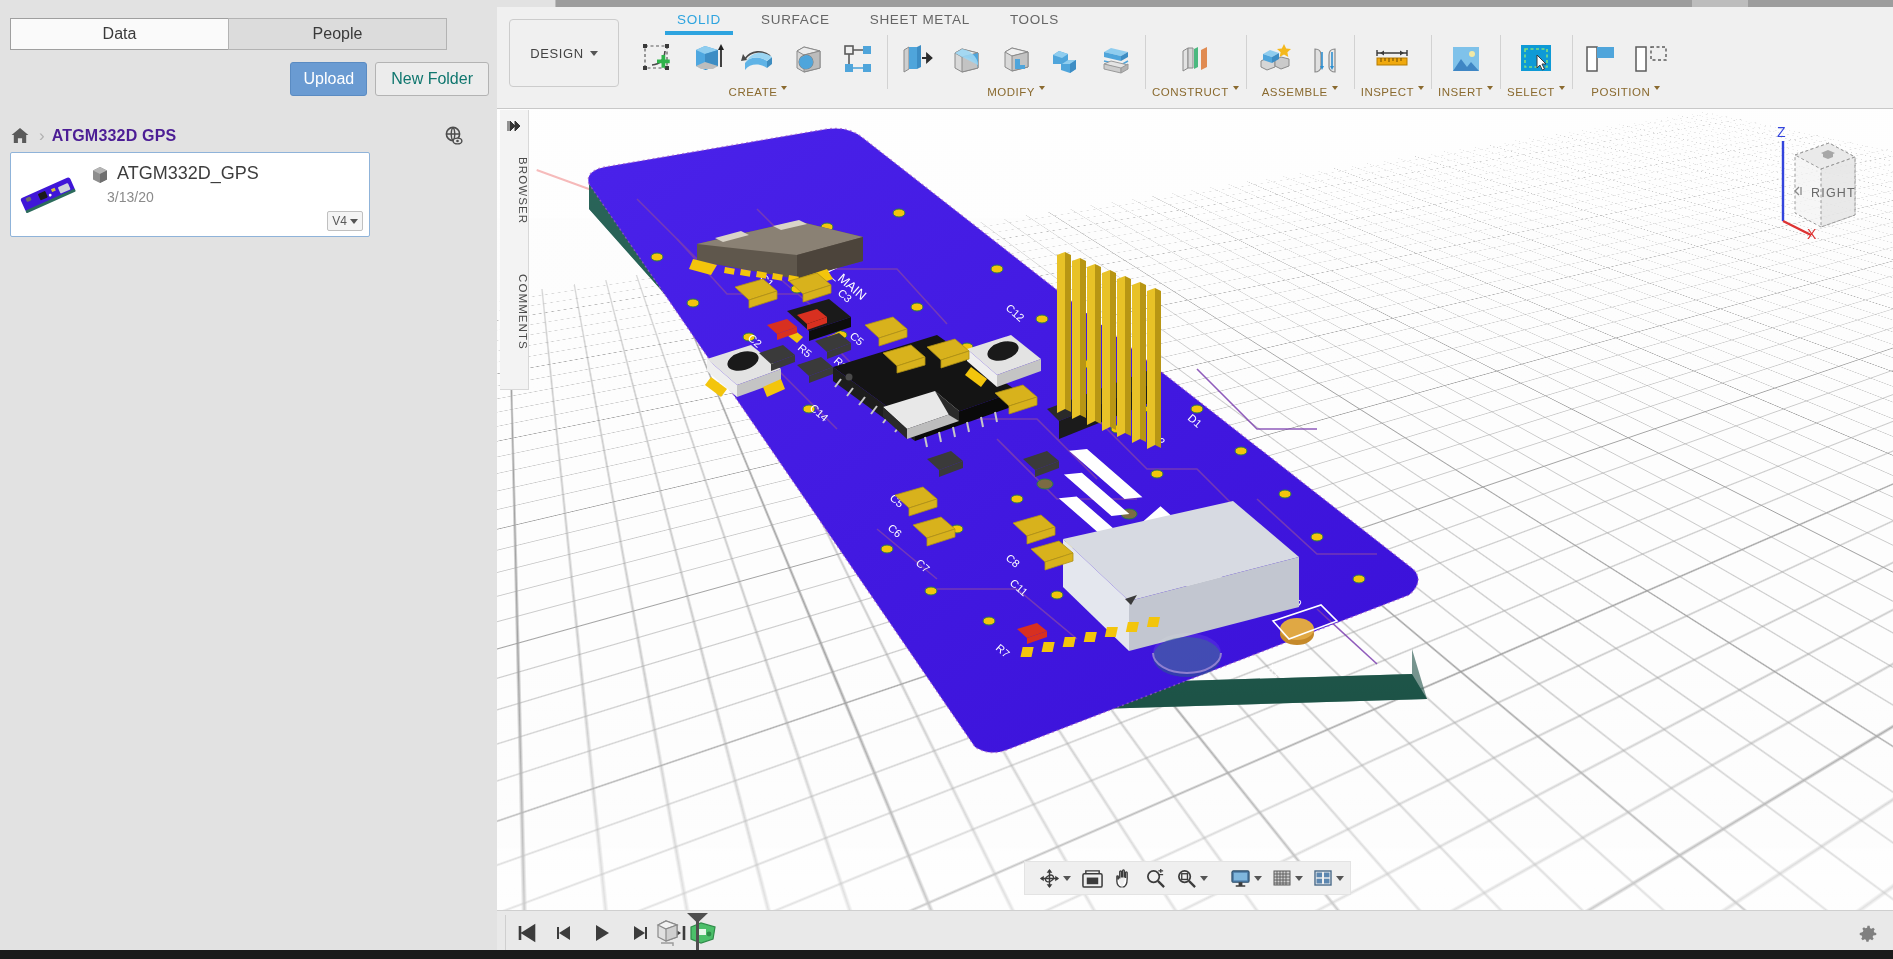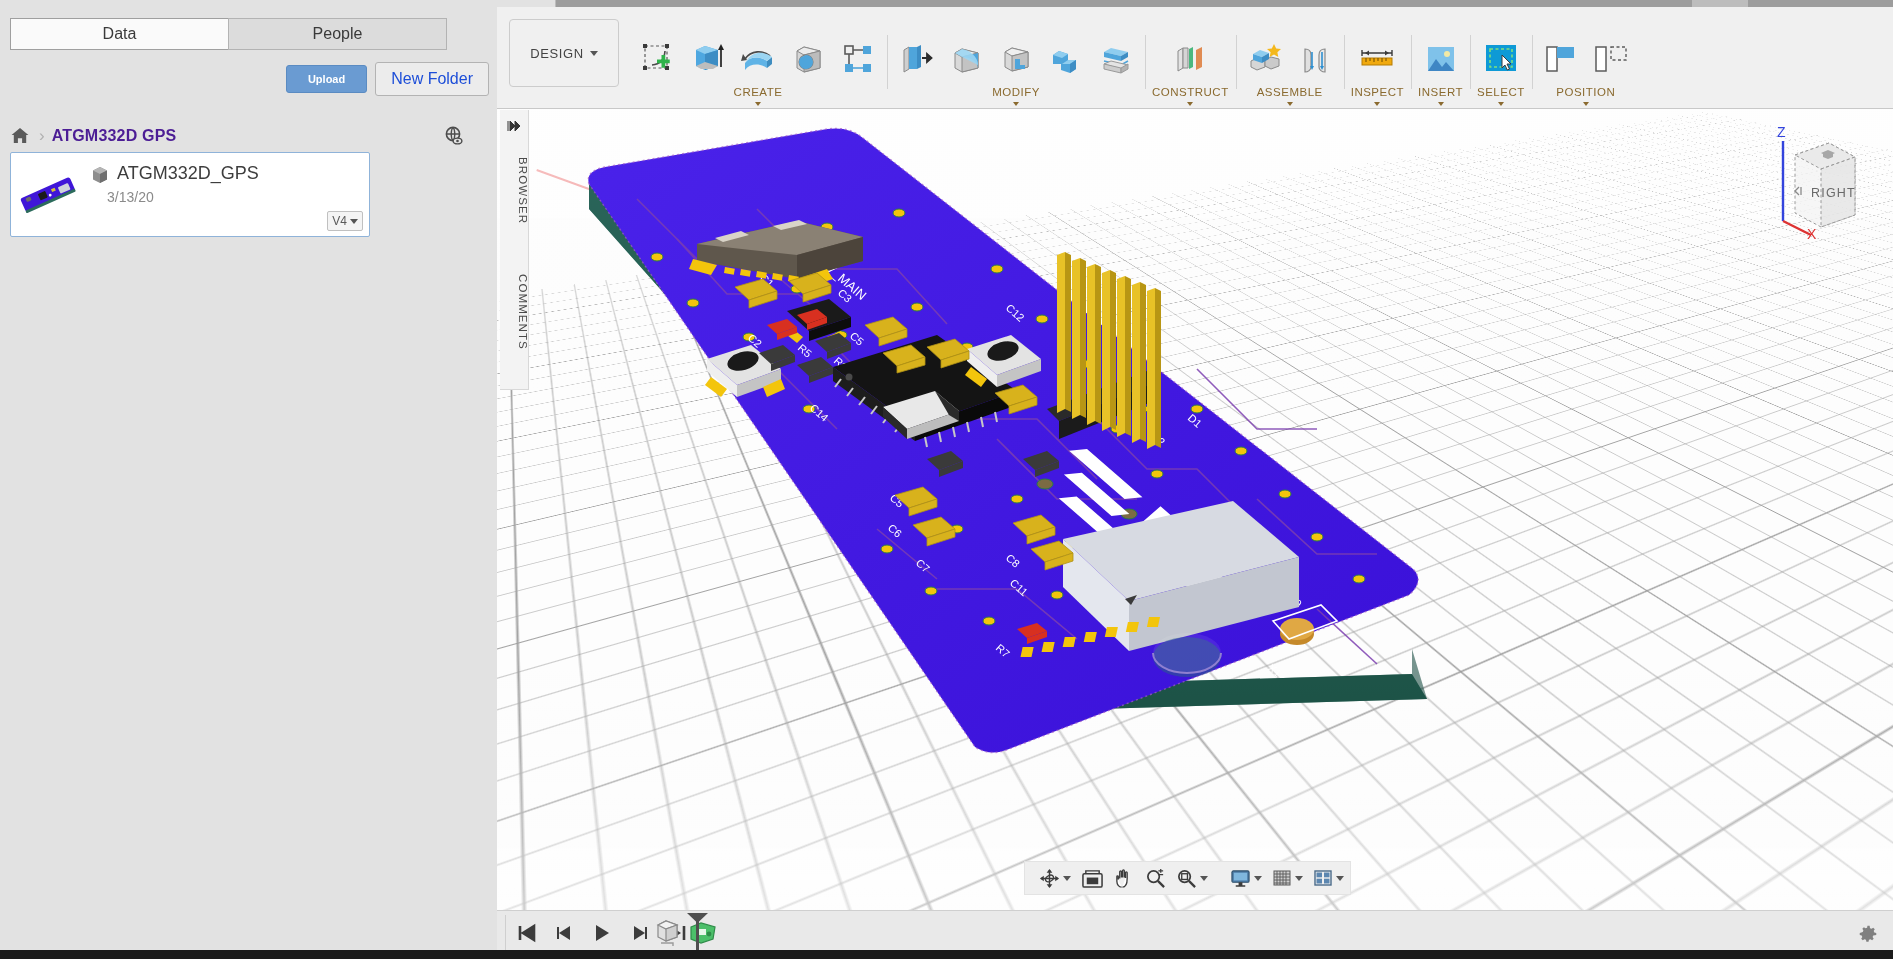--- a/index.html
+++ b/index.html
@@ -25,25 +25,25 @@
   .tab-btn {
     flex:1; border:1px solid #b3b3b3; background:#dcdcdc; color:#3a3a3a;
     font-size:16px; display:flex; align-items:center; justify-content:center;
     cursor:pointer;
   }
   .tab-btn.active { background:#fafafa; border-color:#9f9f9f; }
   .tab-btn:first-child { border-right:none; }
 
   .actions-row { position:absolute; right:34px; top:62px; display:flex; align-items:center; gap:8px; }
   .btn-upload {
-    background:#6a9bd2; color:#fff; font-size:11px; font-weight:bold;
-    border:1px solid #5a8bc2; border-radius:3px; padding:7px 21px; cursor:pointer;
+    background:#6a9bd2; color:#fff; font-size:16px; font-weight:normal;
+    border:1px solid #5a8bc2; border-radius:3px; padding:7px 12px; cursor:pointer;
   }
   .btn-newfolder {
-    background:#ececec; color:#1d4ed8; font-size:16px;
+    background:#ececec; color:#0f766e; font-size:16px;
     border:1px solid #b3b3b3; border-radius:3px; padding:7px 15px; cursor:pointer;
   }
   .gear-btn { width:24px; height:24px; cursor:pointer; display:block; }
 
   .crumb-row { position:absolute; left:10px; top:125px; width:455px; display:flex; align-items:center; }
   .crumb-home { width:20px;height:20px; display:block; }
   .crumb-sep { color:#b0b0b0; font-size:17px; margin:0 7px 0 9px; }
   .crumb-text { color:#4c1d95; font-size:16px; font-weight:bold; letter-spacing:.2px;}
   .crumb-globe { margin-left:auto; width:22px;height:22px; display:block;}
 
@@ -84,21 +84,21 @@
     font-size:13px; color:#444; letter-spacing:.6px; cursor:pointer;
   }
   .groups { position:absolute; left:132px; top:26px; height:74px; display:flex; align-items:flex-start; }
   .rgroup { display:flex; flex-direction:column; align-items:center; height:74px; padding:0 7px; position:relative; }
   .rgroup + .rgroup::before {
     content:""; position:absolute; left:0; top:2px; bottom:18px; width:1px; background:#d2d2d2;
   }
   .ricons { display:flex; align-items:flex-start; gap:6px; height:52px; padding-top:2px; }
   .ricon { width:44px; height:48px; display:flex; align-items:center; justify-content:center; cursor:pointer; }
   .ricon svg { display:block; }
-  .glabel { font-size:11.5px; color:#8a6a2f; letter-spacing:.5px; display:flex; align-items:center; gap:4px; margin-top:1px;flex-direction:column; }
+  .glabel { font-size:11.5px; color:#8a6a2f; letter-spacing:.5px; display:flex; align-items:flex-start; gap:4px; margin-top:1px; }
   .glabel .cd { width:0;height:0;border-left:3.5px solid transparent;border-right:3.5px solid transparent;border-top:4.5px solid #8a6a2f; }
 
   
   .viewport {
     position:absolute; left:497px; top:109px; width:1396px; height:801px;
     overflow:hidden; background:#fdfdfd;
   }
   .grid-plane {
     position:absolute; left:-450px; top:-260px; width:2400px; height:1500px;
     background-image:
@@ -236,20 +236,26 @@
       <div class="ver-badge">
         <span>V4</span>
         <i class="caret-dn"></i>
       </div>
     </div>
     <div class="left-bottom"></div>
   </div>
 
   <div class="ribbon">
 
+    <div class="ws-tabs">
+      <div class="ws-tab active">SOLID</div>
+      <div class="ws-tab">SURFACE</div>
+      <div class="ws-tab">SHEET METAL</div>
+      <div class="ws-tab">TOOLS</div>
+    </div>
 
     <div class="design-btn">
       <span>DESIGN</span>
       <i class="caret-dn"></i>
     </div>
 
     <div class="groups">
 
       <div class="rgroup">
         <div class="ricons">

